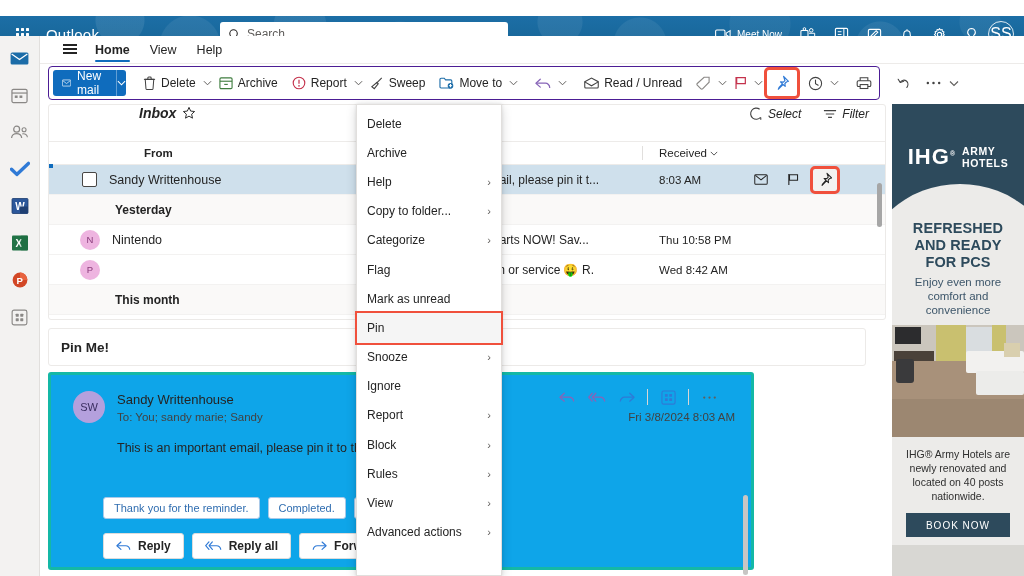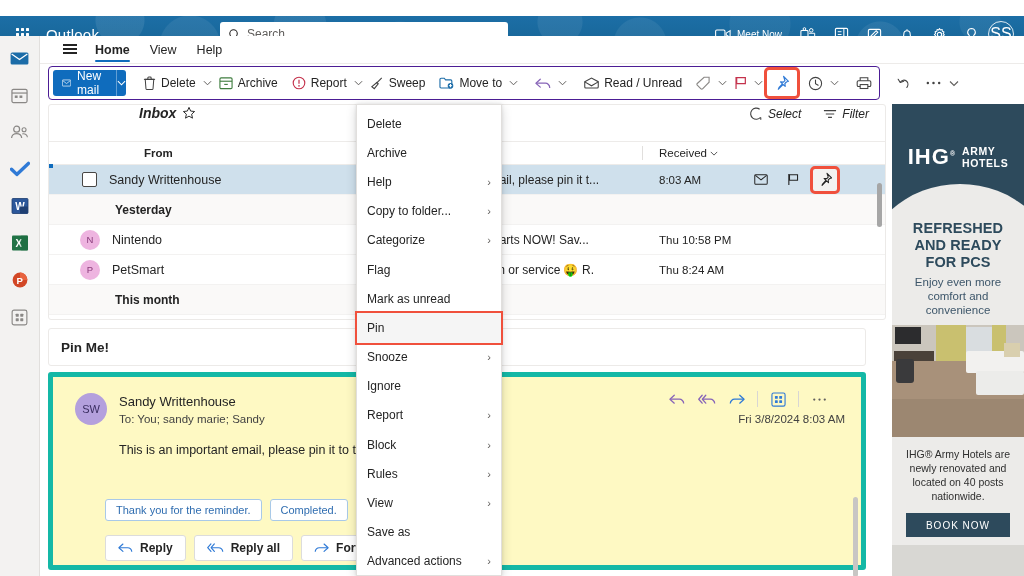--- a/index.html
+++ b/index.html
@@ -120,21 +120,21 @@
   .grouphdr { height:30px; display:flex; align-items:center; background:#faf9f8; border-bottom:1px solid #f3f2f1; }
   .grouphdr span { font-size:12px; font-weight:bold; color:#242424; margin-left:66px; }
   .hover-actions { position:absolute; left:700px; display:flex; gap:8px; align-items:center; }
   .ha-btn { width:24px; height:22px; display:flex; align-items:center; justify-content:center; border-radius:2px; cursor:pointer; }
   .ha-btn.pinned { background:#f3f2f1; }
   #list-scroll { position:absolute; right:3px; top:78px; width:5px; height:44px; background:#a6a6a6; border-radius:3px; }
 
   
   #subjbar { position:absolute; left:48px; top:328px; width:818px; height:38px; background:#fff; border:1px solid #eceae8; border-radius:3px; display:flex; align-items:center; }
   #subjbar span { font-size:13.5px; font-weight:bold; color:#242424; margin-left:12px; }
-  #readpane { position:absolute; left:48px; top:372px; width:818px; height:198px; background:#fef9c3; border:5px solid #14b8a6; border-radius:3px; }
+  #readpane { position:absolute; left:48px; top:372px; width:706px; height:198px; background:#0ea5e9; border:3px solid #14b8a6; border-radius:3px; }
   #rp-avatar { position:absolute; left:22px; top:16px; width:32px; height:32px; border-radius:50%; background:#b4a0dd; color:#3b2e61; font-size:11px; display:flex; align-items:center; justify-content:center; }
   #rp-sender { position:absolute; left:66px; top:17px; font-size:13px; color:#242424; }
   #rp-to { position:absolute; left:66px; top:36px; font-size:11.5px; color:#424242; }
   #rp-body { position:absolute; left:66px; top:66px; font-size:12.5px; color:#242424; }
   #rp-actions { position:absolute; right:32px; top:12px; display:flex; align-items:center; gap:10px; }
   .rp-ic { width:20px; height:20px; display:flex; align-items:center; justify-content:center; cursor:pointer; border-radius:3px; }
   #rp-date { position:absolute; right:16px; top:36px; font-size:11.5px; color:#424242; }
   #suggest { position:absolute; left:52px; top:122px; display:flex; gap:8px; }
   .sugg { height:22px; border:1px solid #a9c9e8; border-radius:3px; background:#fff; color:#2f6db0; font-size:11px; display:flex; align-items:center; padding:0 10px; cursor:pointer; white-space:nowrap; }
   #replyrow { position:absolute; left:52px; top:158px; display:flex; gap:8px; }
@@ -564,23 +564,22 @@
 
     <div class="mrow">
       <div class="mavatar">N</div>
       <div class="msender">Nintendo</div>
       <div class="msubject">...10 Day starts NOW!  Sav...</div>
       <div class="mtime">Thu 10:58 PM</div>
     </div>
 
     <div class="mrow">
       <div class="mavatar">P</div>
-      <div class="msender">PetSmart</div>
       <div class="msubject">...n one item or service 🤑  R.</div>
-      <div class="mtime">Thu 8:24 AM</div>
+      <div class="mtime">Wed 8:42 AM</div>
     </div>
 
     <div class="grouphdr">
       <span>This month</span>
     </div>
 
     <div id="list-scroll"></div>
   </div>
 
   <div id="subjbar">
@@ -710,23 +709,20 @@
         <span>Block</span>
         <span class="arw">›</span>
       </div>
     <div class="ci">
         <span>Rules</span>
         <span class="arw">›</span>
       </div>
     <div class="ci">
         <span>View</span>
         <span class="arw">›</span>
-      </div>
-    <div class="ci">
-        <span>Save as</span>
       </div>
     <div class="ci">
         <span>Advanced actions</span>
         <span class="arw">›</span>
       </div>
   </div>
 
   <div id="ad">
     <div id="ad-adchoice">▸</div>
     <div id="ad-head">

